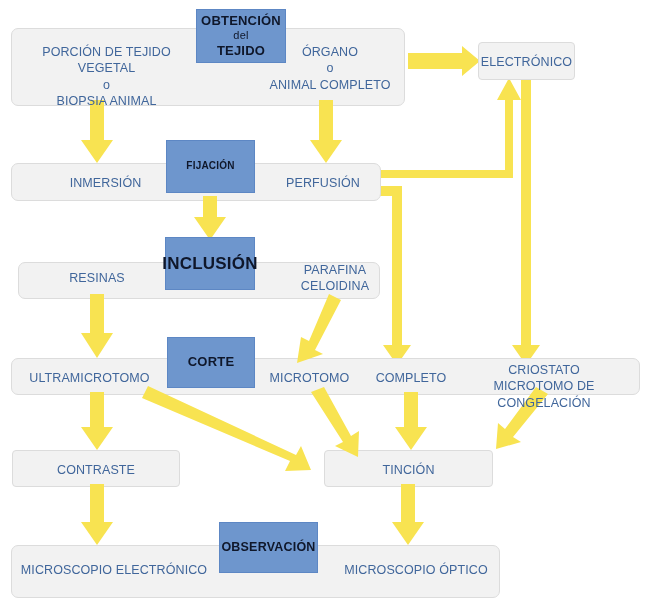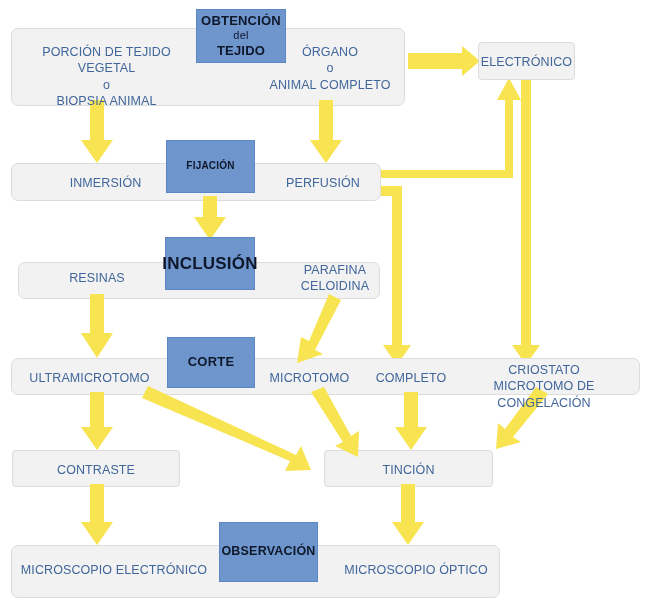--- a/index.html
+++ b/index.html
@@ -130,21 +130,21 @@
 
   <div class="panel sq" style="left:12px; top:450px; width:168px; height:37px;"></div>
   <div class="lbl" style="left:12px; top:462px; width:168px;">CONTRASTE</div>
 
   <div class="panel sq" style="left:324px; top:450px; width:169px; height:37px;"></div>
   <div class="lbl" style="left:324px; top:462px; width:169px;">TINCIÓN</div>
 
   <div class="panel" style="left:11px; top:545px; width:489px; height:53px;"></div>
   <div class="lbl" style="left:14px; top:562px; width:200px;">MICROSCOPIO ELECTRÓNICO</div>
   <div class="lbl" style="left:336px; top:562px; width:160px;">MICROSCOPIO ÓPTICO</div>
-  <div class="bluebox" style="left:219px; top:522px; width:99px; height:60px; font-size:12.5px;">
+  <div class="bluebox" style="left:219px; top:522px; width:99px; height:51px; font-size:12.5px;">
     <span>OBSERVACIÓN</span>
   </div>
 
   <svg class="arrowlayer" viewBox="0 0 650 615" width="650" height="615">
     <defs>
         <style>.y2{fill:#f8e351;}</style>
       </defs>
 
     <path class="y2" d="M 90,100 L 104,100 L 104,140 L 113,140 L 97,163 L 81,140 L 90,140 Z"></path>
 

